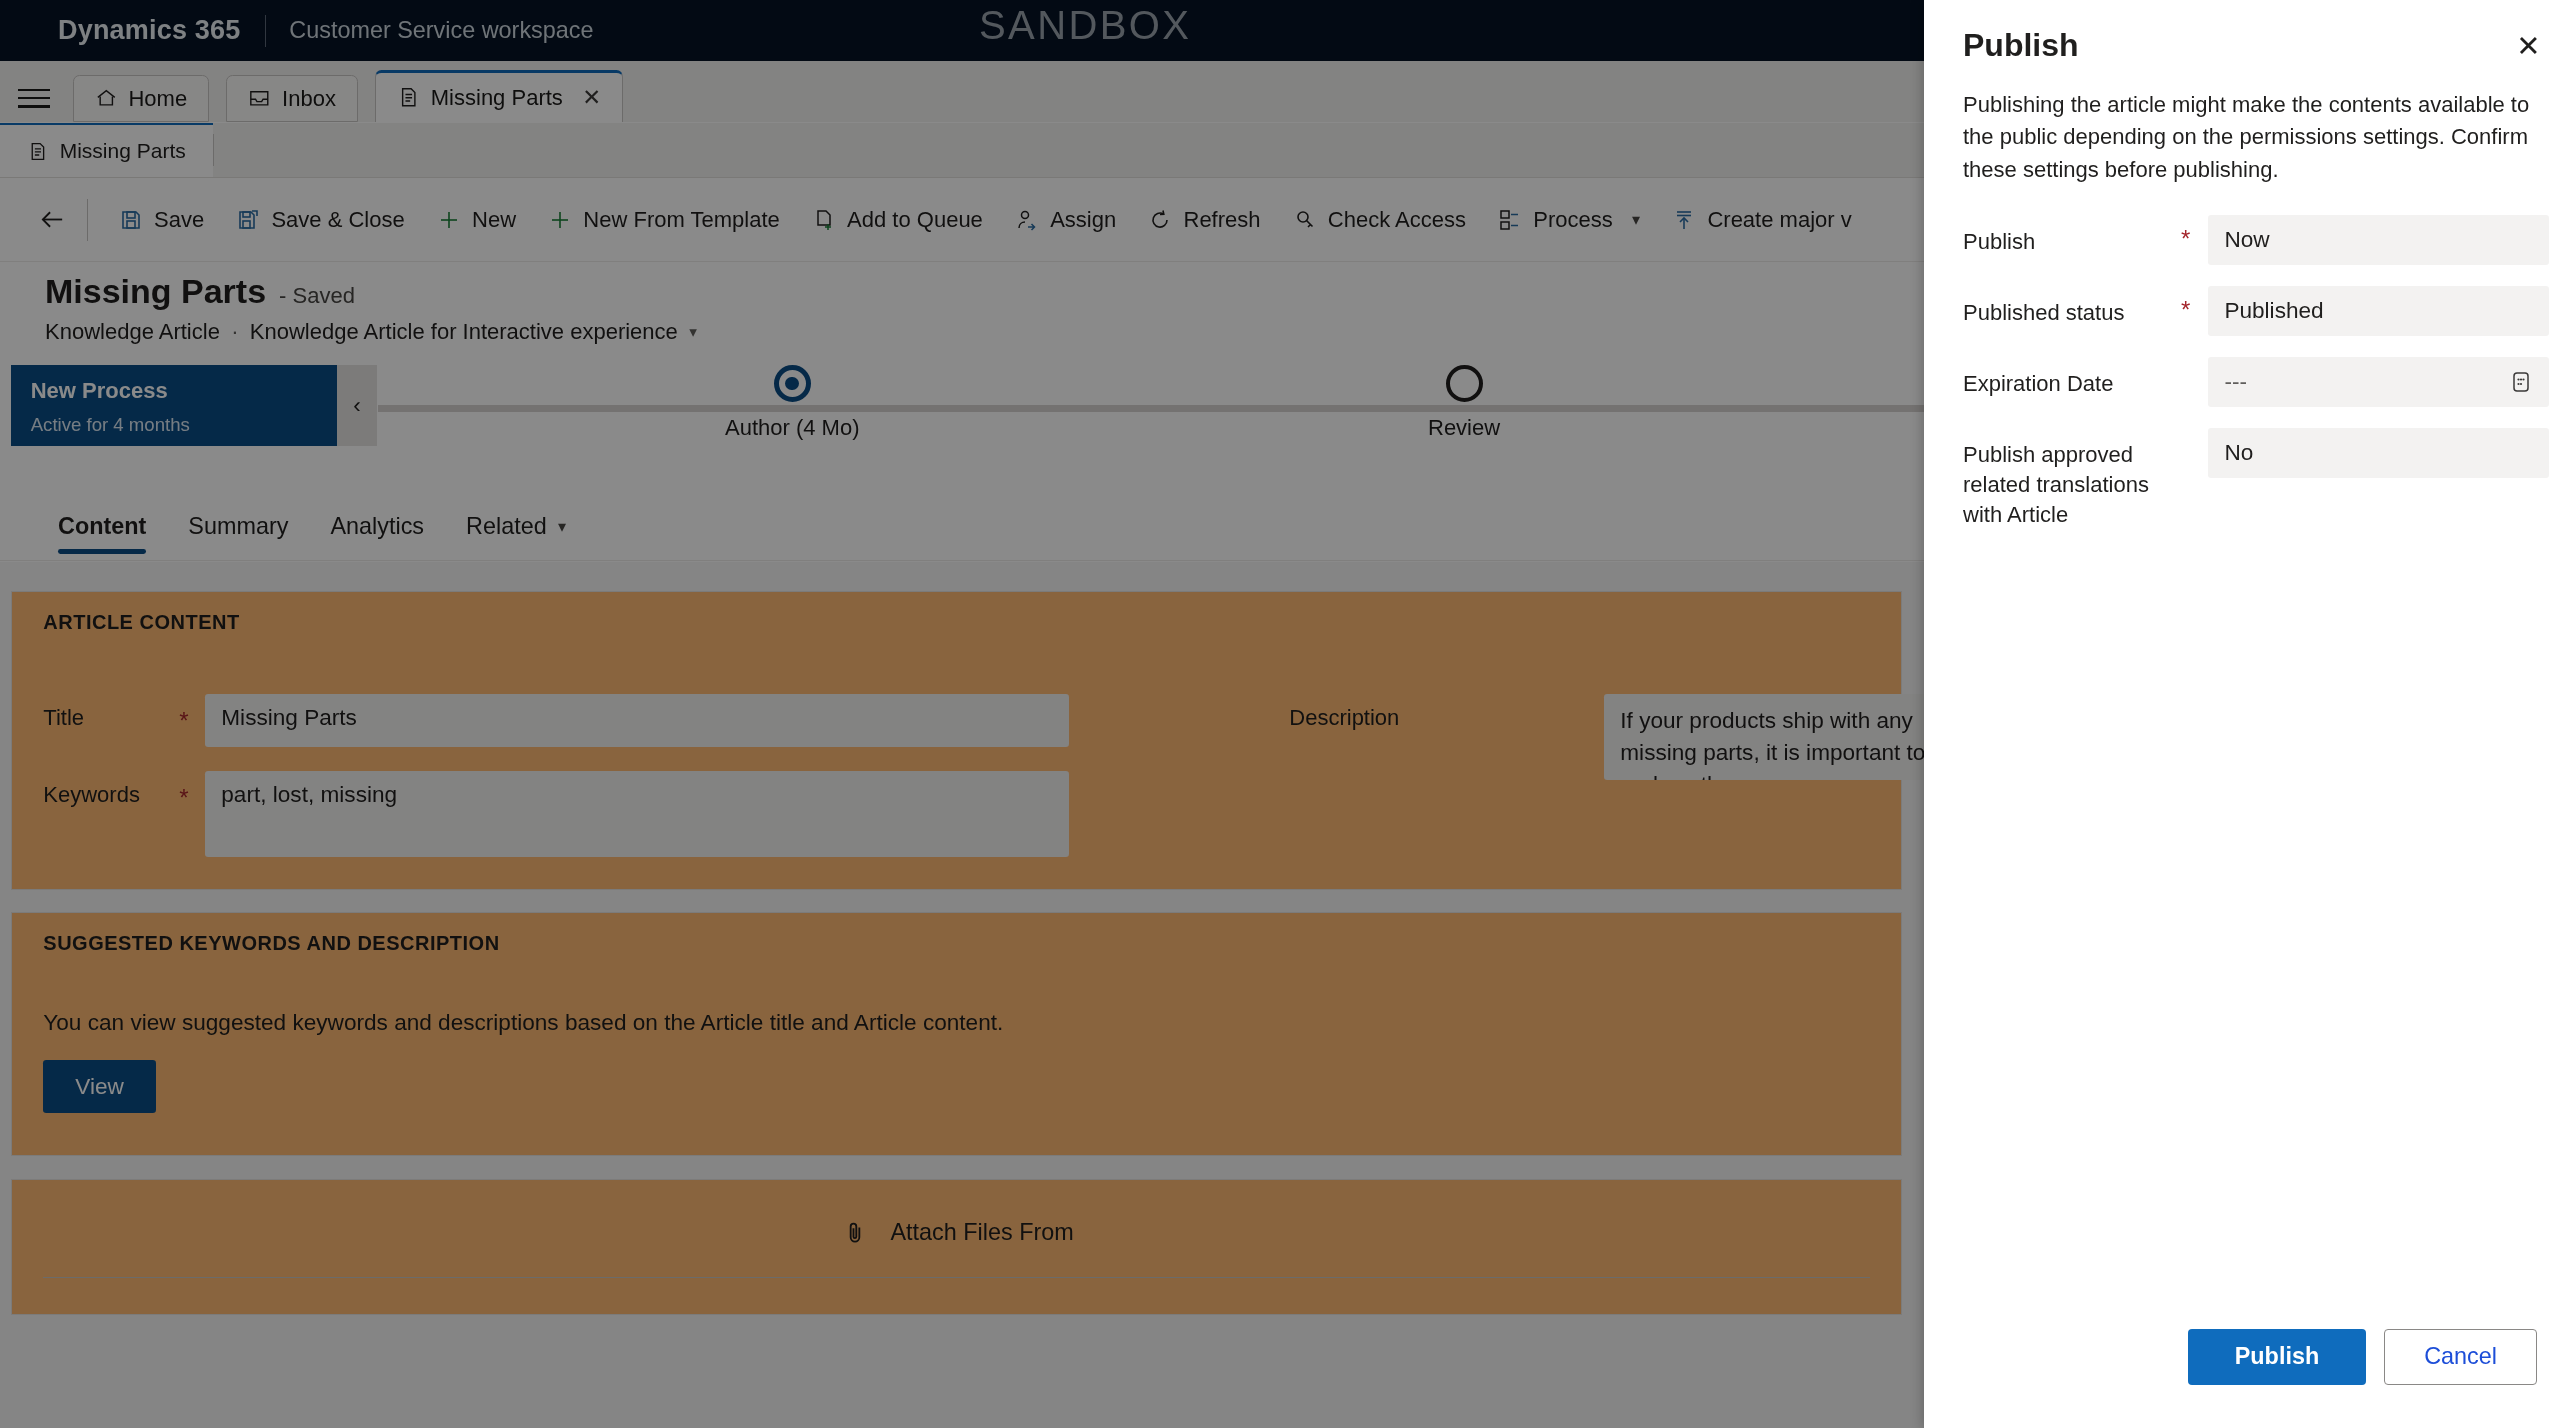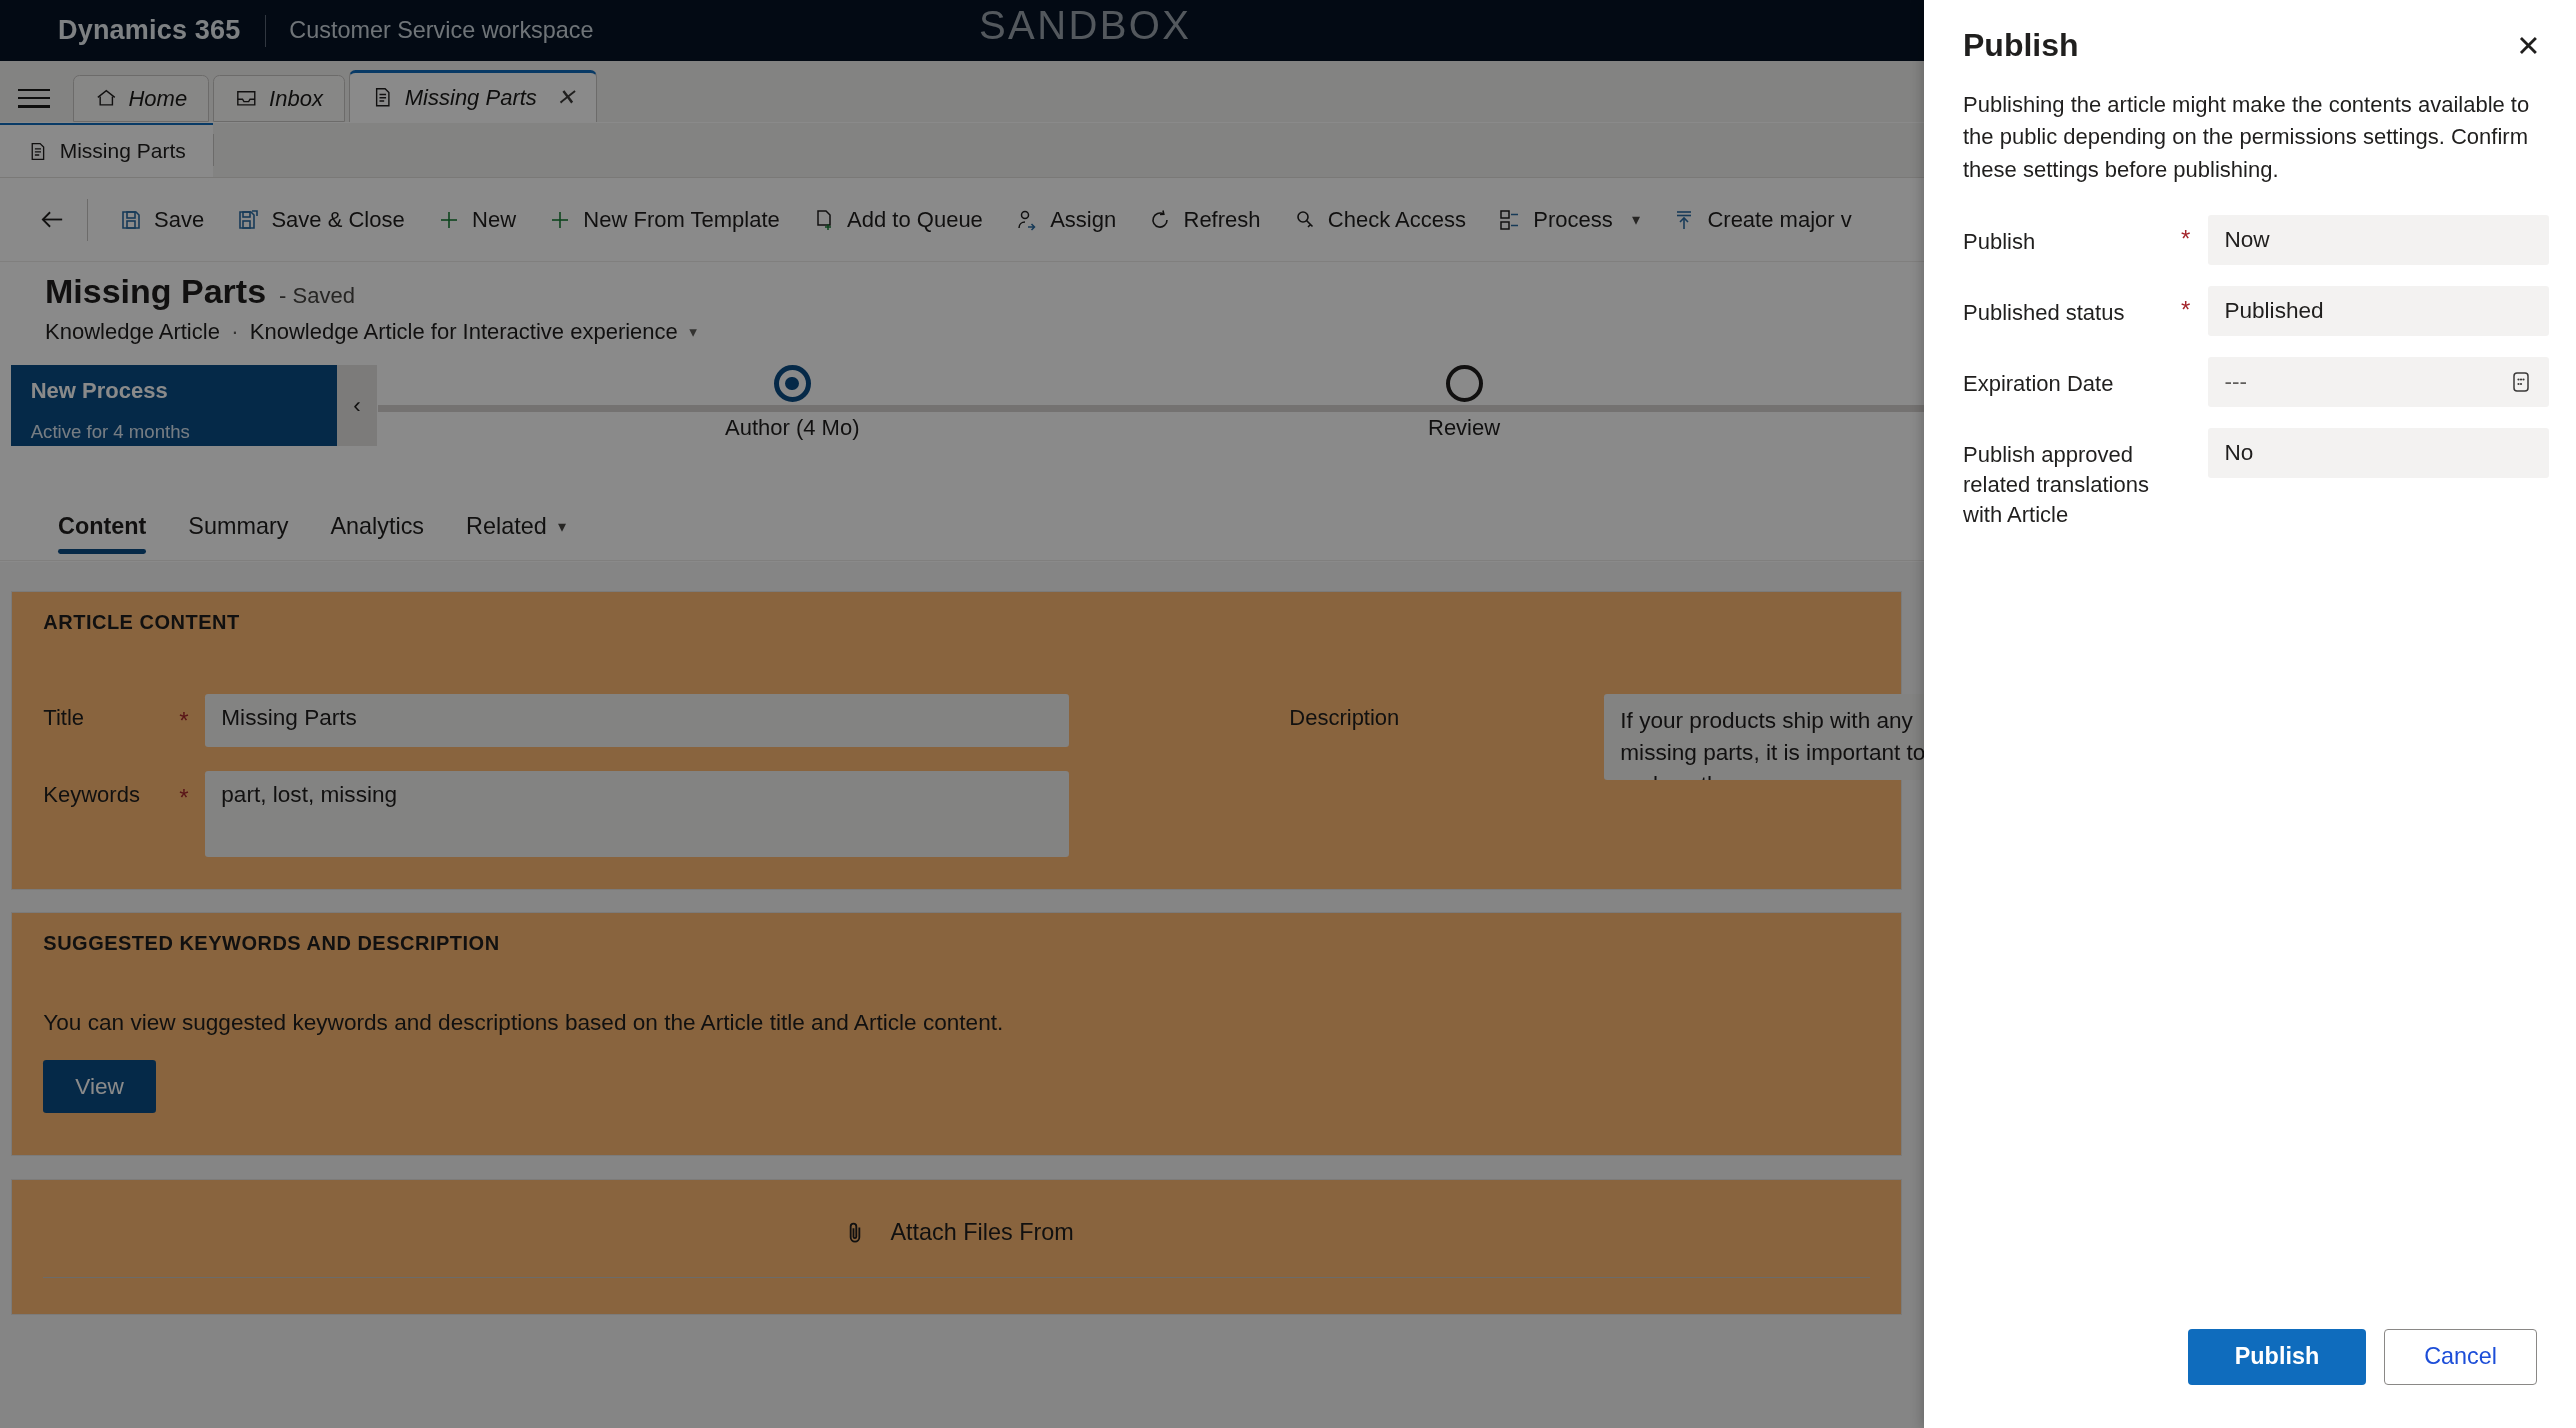--- a/index.html
+++ b/index.html
@@ -59,23 +59,23 @@
 
   
   .tabstrip {
     position: absolute; left: 0; top: 61px; width: 2576px; height: 61px;
     background: #f3f2f1; display: flex; align-items: flex-end;
   }
   .hamburger { width: 50px; margin: 0 11.3px 14.5px 11.3px; display:flex; flex-direction:column; gap:5.7px; }
   .hamburger span { display:block; height:2.4px; background:#1b1a19; width:32px; margin-left:6.5px; }
   .sess-tab {
     display: flex; align-items: center; gap: 11.3px;
-    height: 47px; padding: 0 21px; margin-right: 4px;
+    height: 47px; padding: 0 21px; margin-right: 17px;
     border: 0.8px solid #c8c6c4; border-radius: 6.5px 6.5px 0 0;
-    background: #faf9f8; font-size: 22px; color: #1b1a19; white-space: nowrap; font-style: italic;
+    background: #faf9f8; font-size: 22px; color: #1b1a19; white-space: nowrap;
   }
   .sess-tab.active {
     background: #ffffff; border-top: 3.2px solid #0f6cbd;
     border-bottom: none; height: 52px;
   }
   .sess-tab .close { font-size: 22.6px; color: #3b3a39; margin-left: 8px; }
 
   
   .subtabstrip {
     position: absolute; left: 0; top: 123px; width: 2576px; height: 55px;
@@ -119,21 +119,21 @@
   .bpf {
     position: absolute; left: 0; top: 365px; width: 2576px; height: 81px;
     background: #ffffff;
   }
   .bpf-line { position:absolute; left:378px; top:40px; right:0; height:7.3px; background:#d6d3d1; }
   .bpf-stage-box {
     position: absolute; left: 11.3px; top: 0; width: 326px; height: 81px;
     background: #0b4d86; color: #ffffff; padding: 13px 19.4px;
   }
   .bpf-stage-name { font-size: 22px; font-weight: 600; }
-  .bpf-stage-sub { font-size: 18.6px; color:#dbe7f2; margin-top: 17px; }
+  .bpf-stage-sub { font-size: 18.6px; color:#dbe7f2; margin-top: 10px; }
   .bpf-collapse {
     position:absolute; left:337px; top:0; width:40px; height:81px;
     background:#e6e4e2; display:flex; align-items:center; justify-content:center;
     font-size: 22.6px; color:#201f1e;
   }
   .bpf-node { position: absolute; top: 0; display:flex; flex-direction:column; align-items:center; }
   .bpf-circle-outer {
     width: 37px; height: 37px; border-radius: 50%;
     border: 5.7px solid #0b4d86; display:flex; align-items:center; justify-content:center;
     background:#ffffff;

